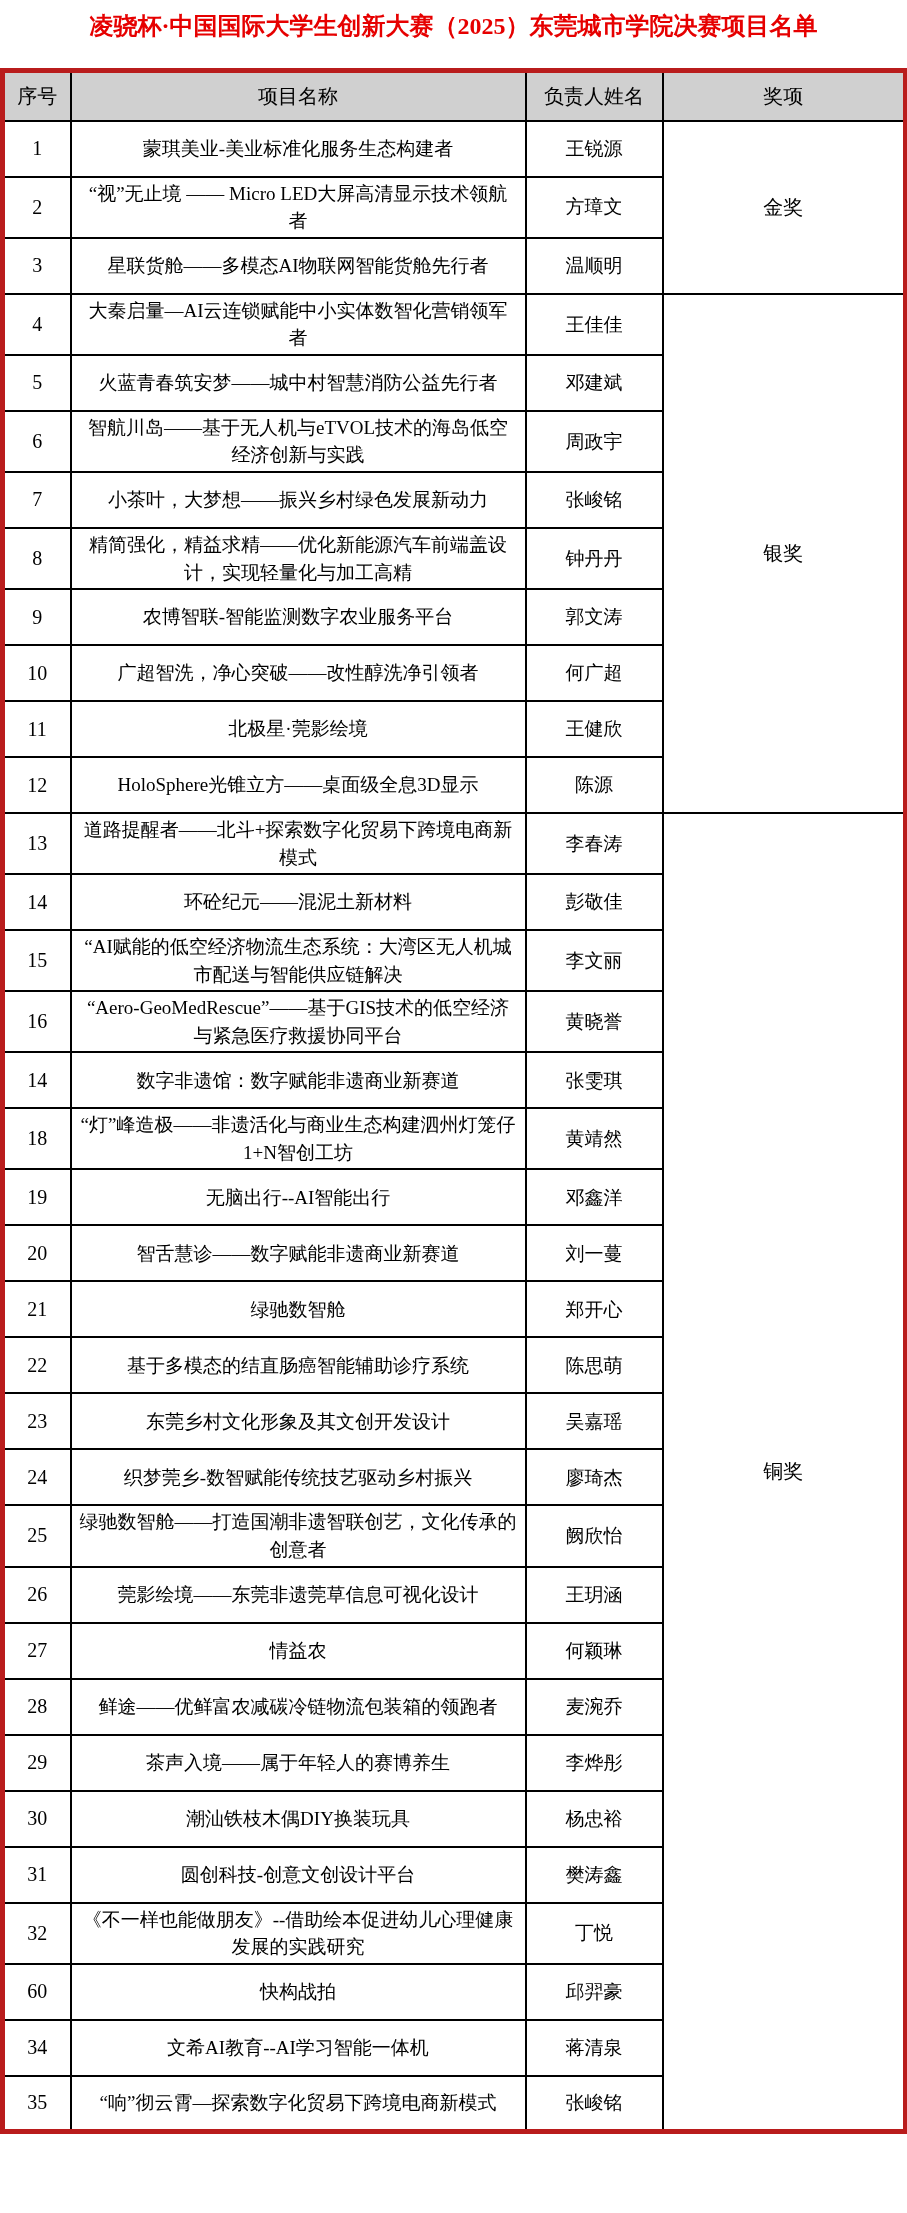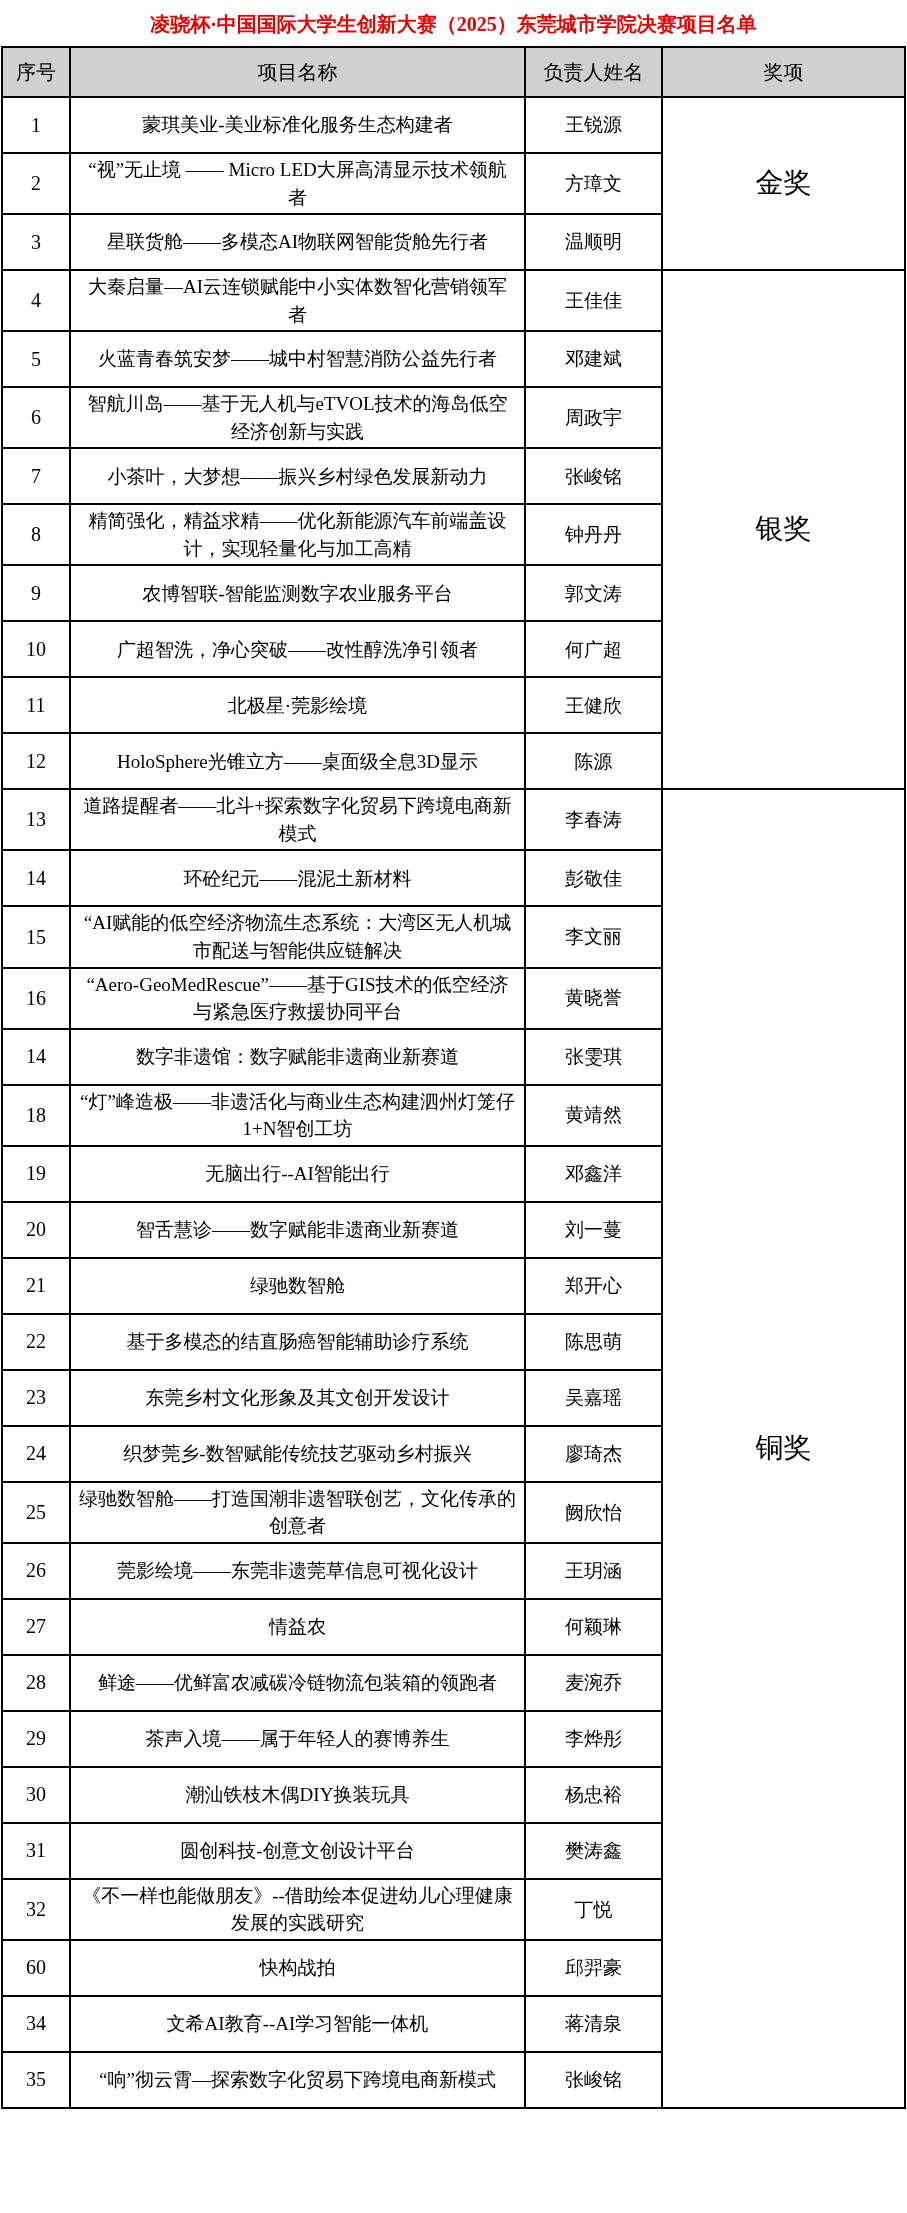--- a/index.html
+++ b/index.html
@@ -6,31 +6,31 @@
   body{
     width:907px;
     min-height:2213px;
     font-family:"Liberation Serif","DejaVu Serif",serif;
     color:#000;
     box-sizing:border-box;
   }
   .title{
     text-align:center;
     font-weight:bold;
-    font-size:20px;
+    font-size:24px;
     line-height:1.3;
     padding:11px 2px 9px 2px;
     white-space:nowrap;
   }
   table.roster{
     border-collapse:collapse;
     table-layout:fixed;
     width:903px;
-    margin:0 auto;
-    border:2px solid #b91c1c;
+    margin:17px auto;
+    border:5px solid #b91c1c;
   }
   col.c-no{width:68px;}
   col.c-project{width:455px;}
   col.c-leader{width:137px;}
   col.c-award{width:243px;}
   th,td{
     border:2px solid #000;
     text-align:center;
     vertical-align:middle;
     padding:2px 8px;
@@ -42,21 +42,21 @@
   }
   thead th{
     background:#d0d0d0;
     height:50px;
     font-size:20px;
   }
   tbody td{
     height:56px;
   }
   td.no-cell{font-size:20px;}
-  td.award-cell{font-size:28px;}
+  td.award-cell{font-size:20px;}
 </style>
 </head>
 <body>
 
 <div class="title" style="color: rgb(230, 0, 0);">凌骁杯·中国国际大学生创新大赛（2025）东莞城市学院决赛项目名单</div>
 
 <table class="roster">
   <colgroup>
     <col class="c-no">
     <col class="c-project">

